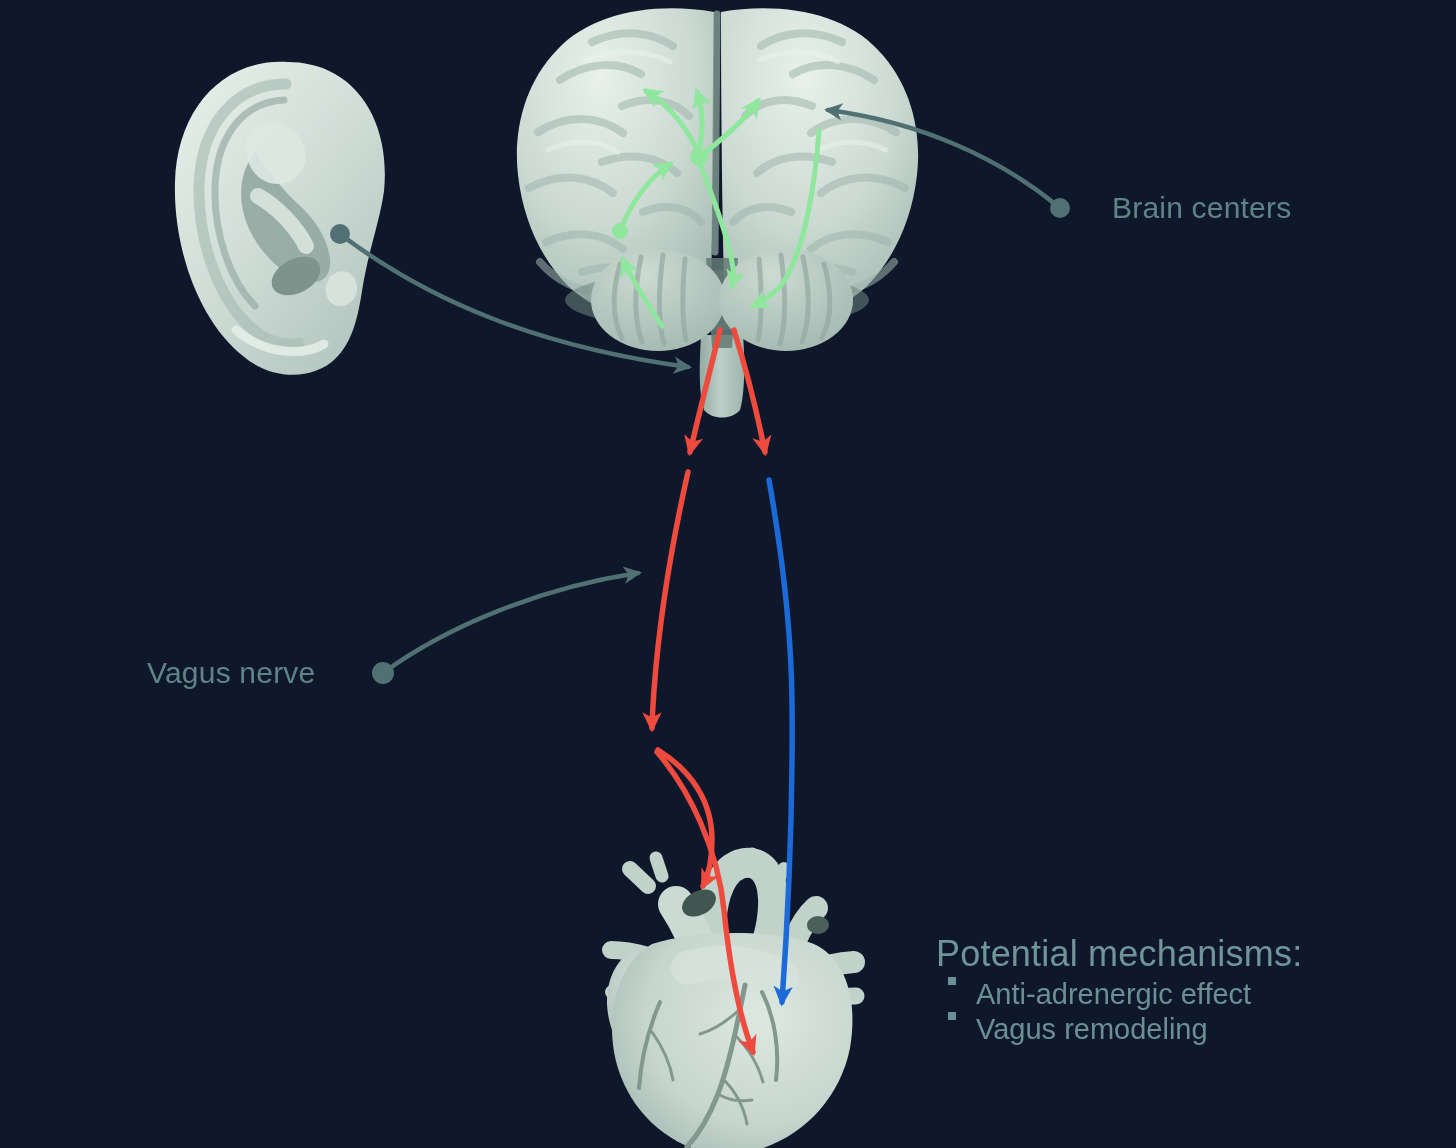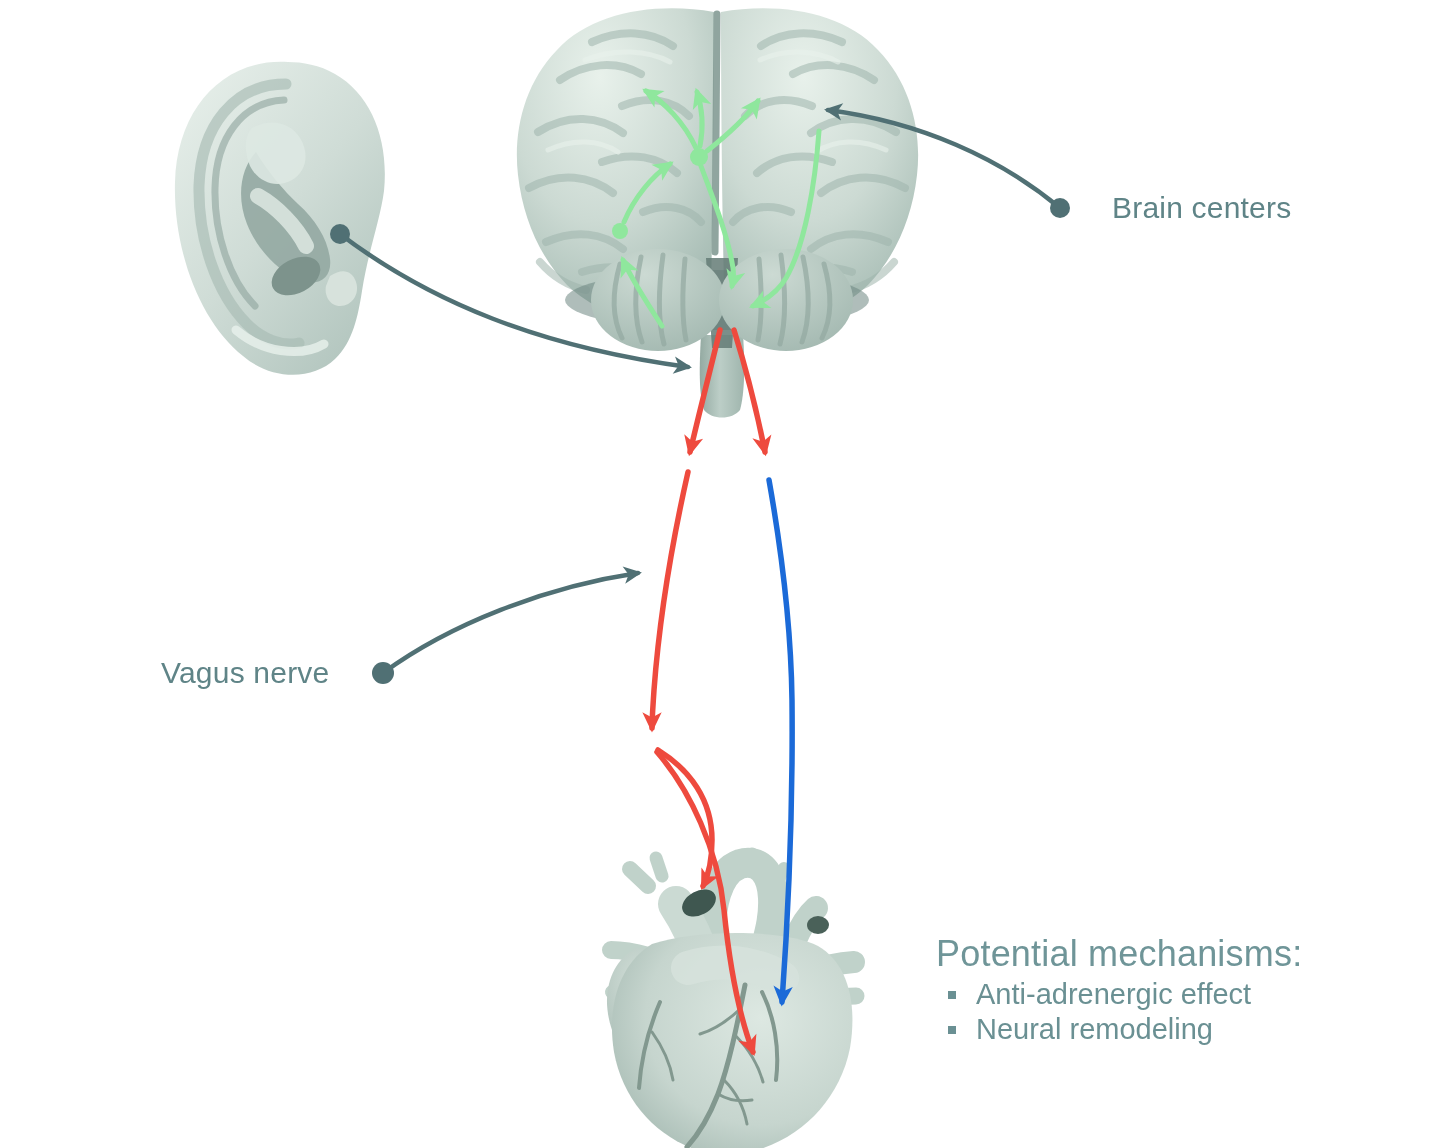--- a/index.html
+++ b/index.html
@@ -1,19 +1,19 @@
 <!DOCTYPE html>
 <html><head>
 <meta charset="utf-8">
 <style>
   html,body{margin:0;padding:0;background:#000;}
   .stage{
     position:relative;
     width:1456px;height:1148px;
-    background:#ffffff;
+    background:#0f172a;
     overflow:hidden;
     font-family:"Liberation Sans", sans-serif;
   }
   .stage svg.art{position:absolute;left:0;top:0;}
   .label{
     position:absolute;
     color:#5f8487;
     font-size:30px;
     letter-spacing:.2px;
     white-space:nowrap;
@@ -21,21 +21,21 @@
   .mech{position:absolute;left:936px;top:933px;color:#6e9396;}
   .mech-heading{
     font-size:36px;
     color:#6f9598;
     letter-spacing:.2px;
     margin:0 0 2px 0;
     white-space:nowrap;
   }
   .mech-list{list-style:none;margin:0;padding:0 0 0 12px;}
   .mech-list li{
-    display:flex;align-items:center;
+    display:flex;
     font-size:29px;line-height:35px;
     color:#6a9093;white-space:nowrap;
   }
   .bullet{
     display:inline-block;width:8px;height:8px;
     background:#6a9093;margin-right:20px;flex:0 0 auto;
   }
 </style>
 </head>
 <body>
@@ -235,29 +235,29 @@
       <path d="M688 472 C676 525 660 610 654 690 C653 706 652 718 652 728" marker-end="url(#aRed)"></path>
       <path d="M658 750 C690 770 712 800 712 840 C712 862 708 876 703 886" marker-end="url(#aRed)"></path>
       <path d="M657 752 C690 790 718 850 724 910 C730 970 740 1018 753 1052" marker-end="url(#aRed)"></path>
     </g>
 
     <path d="M769 480 C780 542 791 622 792 700 C793 800 788 918 782 1002" fill="none" stroke="#1b6ad8" stroke-width="5.5" stroke-linecap="round" marker-end="url(#aBlue)"></path>
   </svg>
 
   <div class="label" style="left:1112px;top:191px;">Brain centers</div>
 
-  <div class="label" style="left:161px;top:656px;">Vagus nerve</div>
+  <div class="label" style="left:147px;top:656px;">Vagus nerve</div>
 
   <div class="mech">
     <div class="mech-heading">Potential mechanisms:</div>
     <ul class="mech-list">
       <li>
         <span class="bullet"></span>
         <span>Anti-adrenergic effect</span>
       </li>
       <li>
         <span class="bullet"></span>
-        <span>Neural remodeling</span>
+        <span>Vagus remodeling</span>
       </li>
     </ul>
   </div>
 
 </div>
 
 </body></html>

